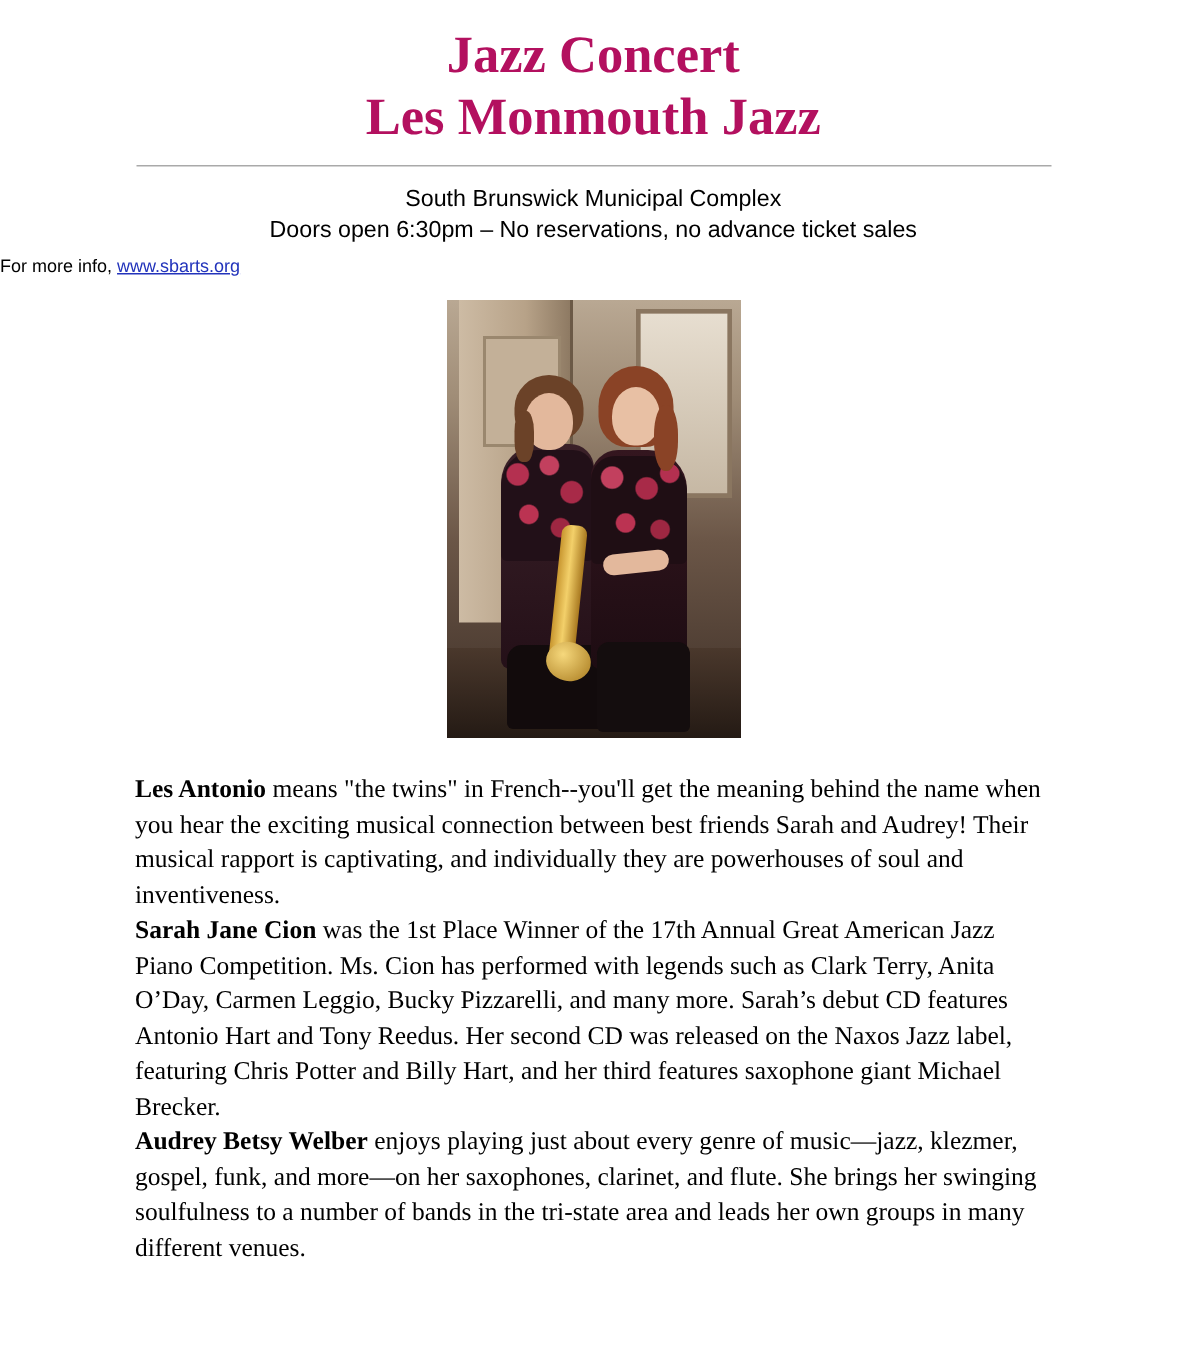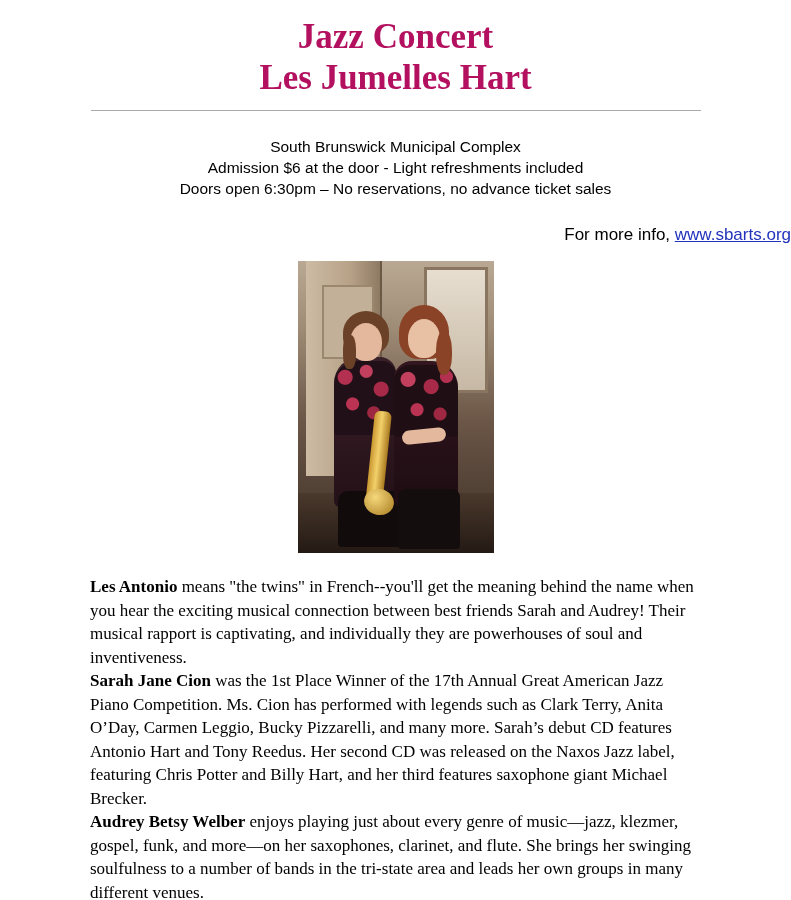--- a/index.html
+++ b/index.html
@@ -43,31 +43,31 @@
     height: 0;
   }
 
   
   .details {
     text-align: center;
     font-family: "Liberation Sans", sans-serif;
     font-size: 15.5px;
     line-height: 21px;
     color: #000000;
-    margin-top: 25px;
+    margin-top: 11px;
   }
   .details div {
     white-space: nowrap;
   }
 
   .info-line {
-    text-align: right;
+    text-align: left;
     font-family: "Liberation Sans", sans-serif;
-    font-size: 17px;
-    margin-top: 26px;
+    font-size: 12px;
+    margin-top: 6px;
     color: #000000;
   }
   .info-line a {
     color: #2233bb;
     text-decoration: underline;
   }
 
   
   .photo-wrap {
     margin-top: 16px;
@@ -263,28 +263,27 @@
     font-weight: bold;
   }
 </style>
 </head>
 <body>
 
 <div class="page">
 
   <div class="title-block">
     <div class="title-line">Jazz Concert</div>
-    <div class="title-line">Les Jumelles Hart</div>
+    <div class="title-line">Les Monmouth Jazz</div>
   </div>
 
   <div class="divider"></div>
 
   <div class="details">
     <div>South Brunswick Municipal Complex</div>
-    <div>Admission $6 at the door - Light refreshments included</div>
     <div>Doors open 6:30pm – No reservations, no advance ticket sales</div>
   </div>
 
   <div class="info-line">
     <span>For more info, </span><a href="#">www.sbarts.org</a>
   </div>
 
   <div class="photo-wrap">
     <div class="photo">
       <div class="ph-wall"></div>

